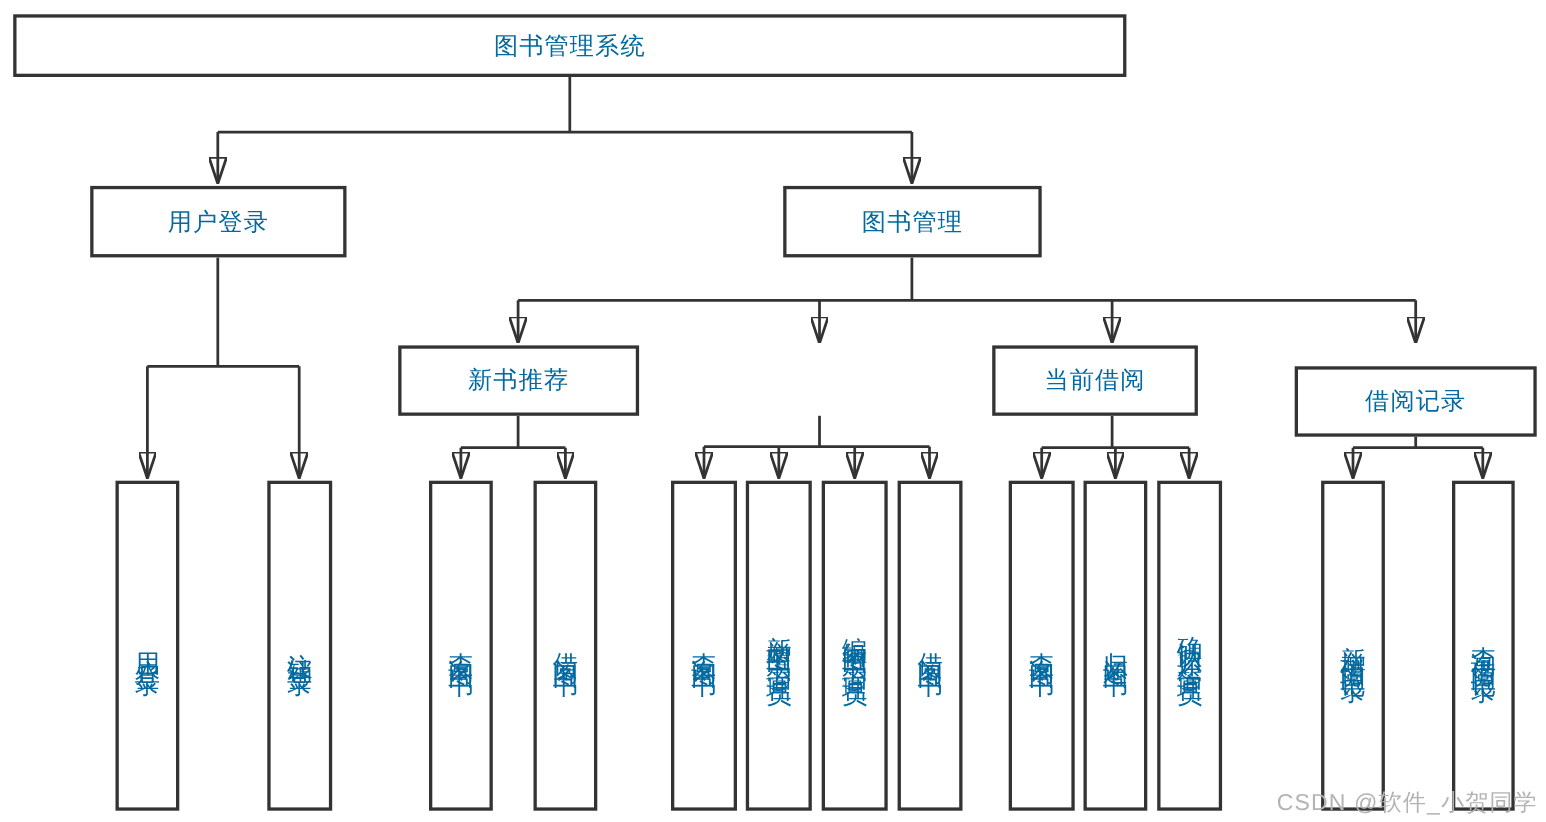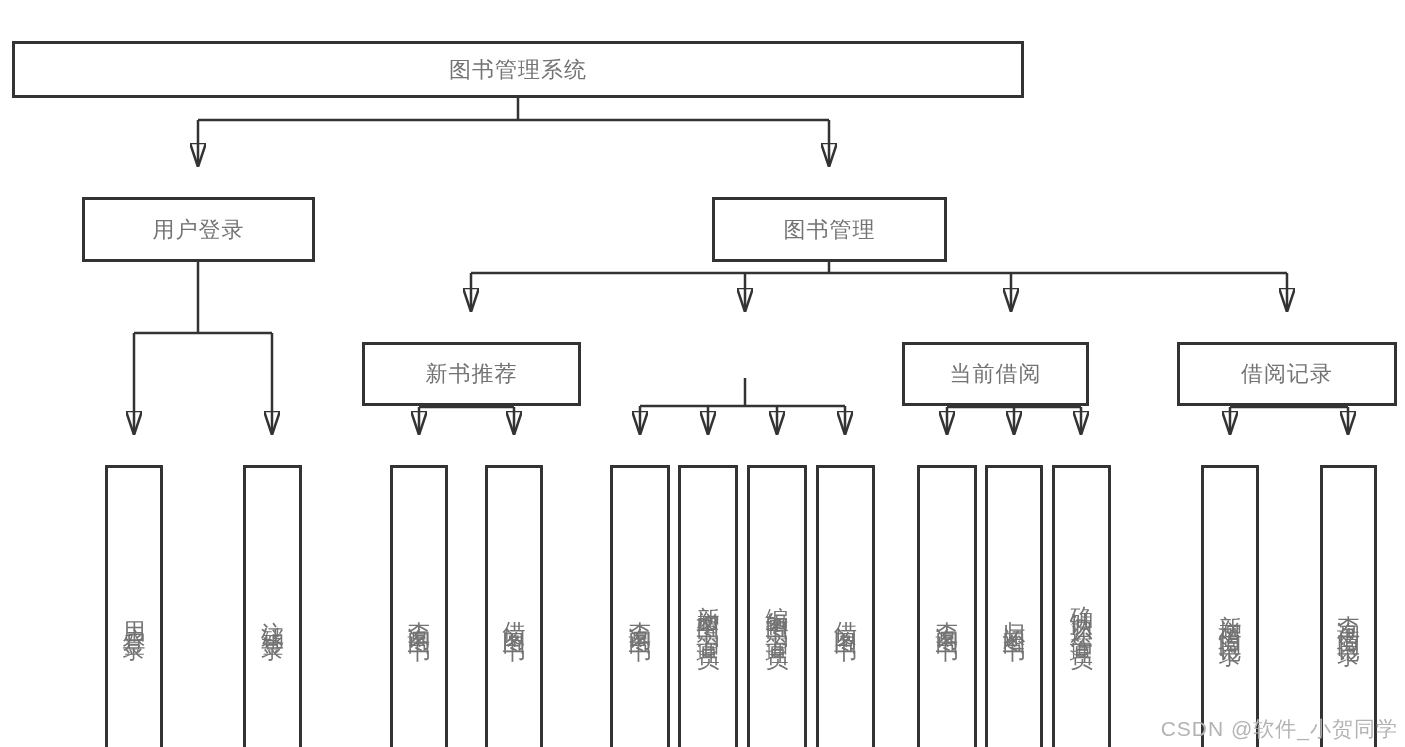--- a/index.html
+++ b/index.html
@@ -11,22 +11,21 @@
     overflow:hidden;
   }
   .wires{position:absolute;left:0;top:0;z-index:1;}
   .wires path{stroke:#333333;stroke-width:2.5;fill:none;}
   .node{
     position:absolute;z-index:2;
     box-sizing:border-box;
     background:#ffffff;
     border:3px solid #333333;
     display:flex;align-items:center;justify-content:center;
-    color:#737373;
-    margin-top:28px;
+    color:#0369a1;
   }
   .node.h span{
     font-size:22px;letter-spacing:1px;white-space:nowrap;
   }
   .node.v span{
     writing-mode:vertical-rl;
     font-size:23px;
     letter-spacing:6px;
     line-height:1;
     white-space:nowrap;
@@ -104,21 +103,21 @@
   <div class="node h" style="left:362px;top:314px;width:219px;height:64px">
     <span>新书推荐</span>
   </div>
 
   <div class="node h" style="left:712px;top:169px;width:235px;height:65px">
     <span>图书管理</span>
   </div>
   <div class="node h" style="left:902px;top:314px;width:187px;height:64px">
     <span>当前借阅</span>
   </div>
-  <div class="node h" style="left:1177px;top:314px;width:220px;height:64px">
+  <div class="node h" style="left:1177px;top:333px;width:220px;height:64px">
     <span>借阅记录</span>
   </div>
 
   <div class="node v" style="left:105px;top:437px;width:58px;height:300px">
     <span>用户登录</span>
   </div>
   <div class="node v" style="left:243px;top:437px;width:59px;height:300px">
     <span>注销登录</span>
   </div>
 

